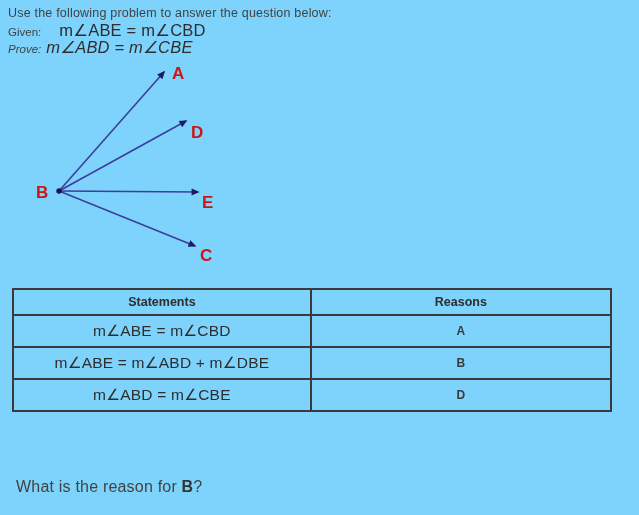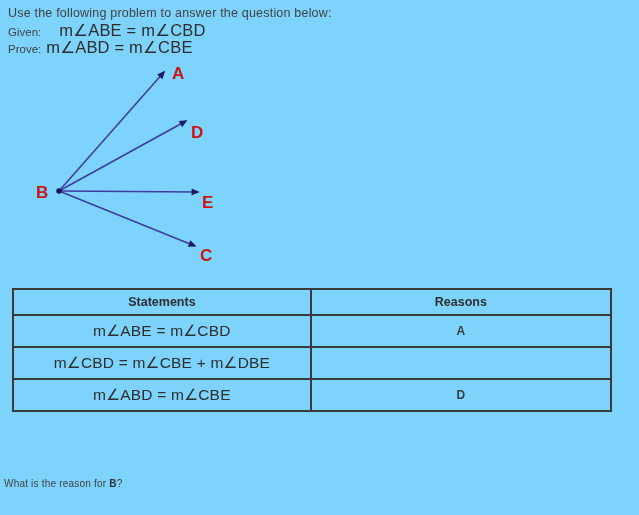--- a/index.html
+++ b/index.html
@@ -19,21 +19,21 @@
   }
   .intro{
     position:absolute;left:8px;top:6px;
     font-size:12.5px;color:#424242;letter-spacing:0.2px;
   }
   .gp-line{
     position:absolute;left:8px;
     display:flex;align-items:baseline;gap:5px;white-space:nowrap;
   }
   .gp-line.given{top:21px;gap:18px;}
-  .gp-line.prove{top:38px;}
+  .gp-line.prove{top:38px;font-style:italic;}
   .gp-label{font-size:11.5px;color:#424242;}
   .math-expr{
     font-size:16.5px;font-weight:400;color:#2e2e2e;letter-spacing:0.2px;
   }
   svg.diagram{position:absolute;left:0;top:55px;}
   svg.diagram line{stroke:var(--ray-blue);stroke-width:1.6;}
   svg.diagram text{
     font-family:"Liberation Sans",sans-serif;
     font-weight:bold;font-size:17px;fill:var(--label-red);
   }
@@ -52,22 +52,22 @@
   }
   td.stmt{
     height:30px;font-size:15.5px;font-weight:400;color:#2e2e2e;letter-spacing:0.2px;
   }
   td.rsn{
     font-size:12px;font-weight:bold;color:#3b3b3b;
   }
   .col-statements{width:49.8%;}
   .col-reasons{width:50.2%;}
   .question{
-    position:absolute;left:4px;top:478px;
-    font-size:10px;color:#424242;letter-spacing:0.2px;
+    position:absolute;left:16px;top:478px;
+    font-size:16px;color:#424242;letter-spacing:0.2px;
   }
   .question b{color:#333333;}
 </style>
 </head>
 <body>
 
 <div class="page">
 
   <div class="intro">Use the following problem to answer the question below:</div>
 
@@ -109,22 +109,22 @@
         <th>Statements</th>
         <th>Reasons</th>
       </tr>
     </thead>
     <tbody>
       <tr>
         <td class="stmt">m∠ABE = m∠CBD</td>
         <td class="rsn">A</td>
       </tr>
       <tr>
-        <td class="stmt">m∠CBD = m∠CBE + m∠DBE</td>
-        <td class="rsn"></td>
+        <td class="stmt">m∠ABE = m∠ABD + m∠DBE</td>
+        <td class="rsn">B</td>
       </tr>
       <tr>
         <td class="stmt">m∠ABD = m∠CBE</td>
         <td class="rsn">D</td>
       </tr>
     </tbody>
   </table>
 
   <div class="question"><span>What is the reason for </span><b>B</b><span>?</span></div>
 

